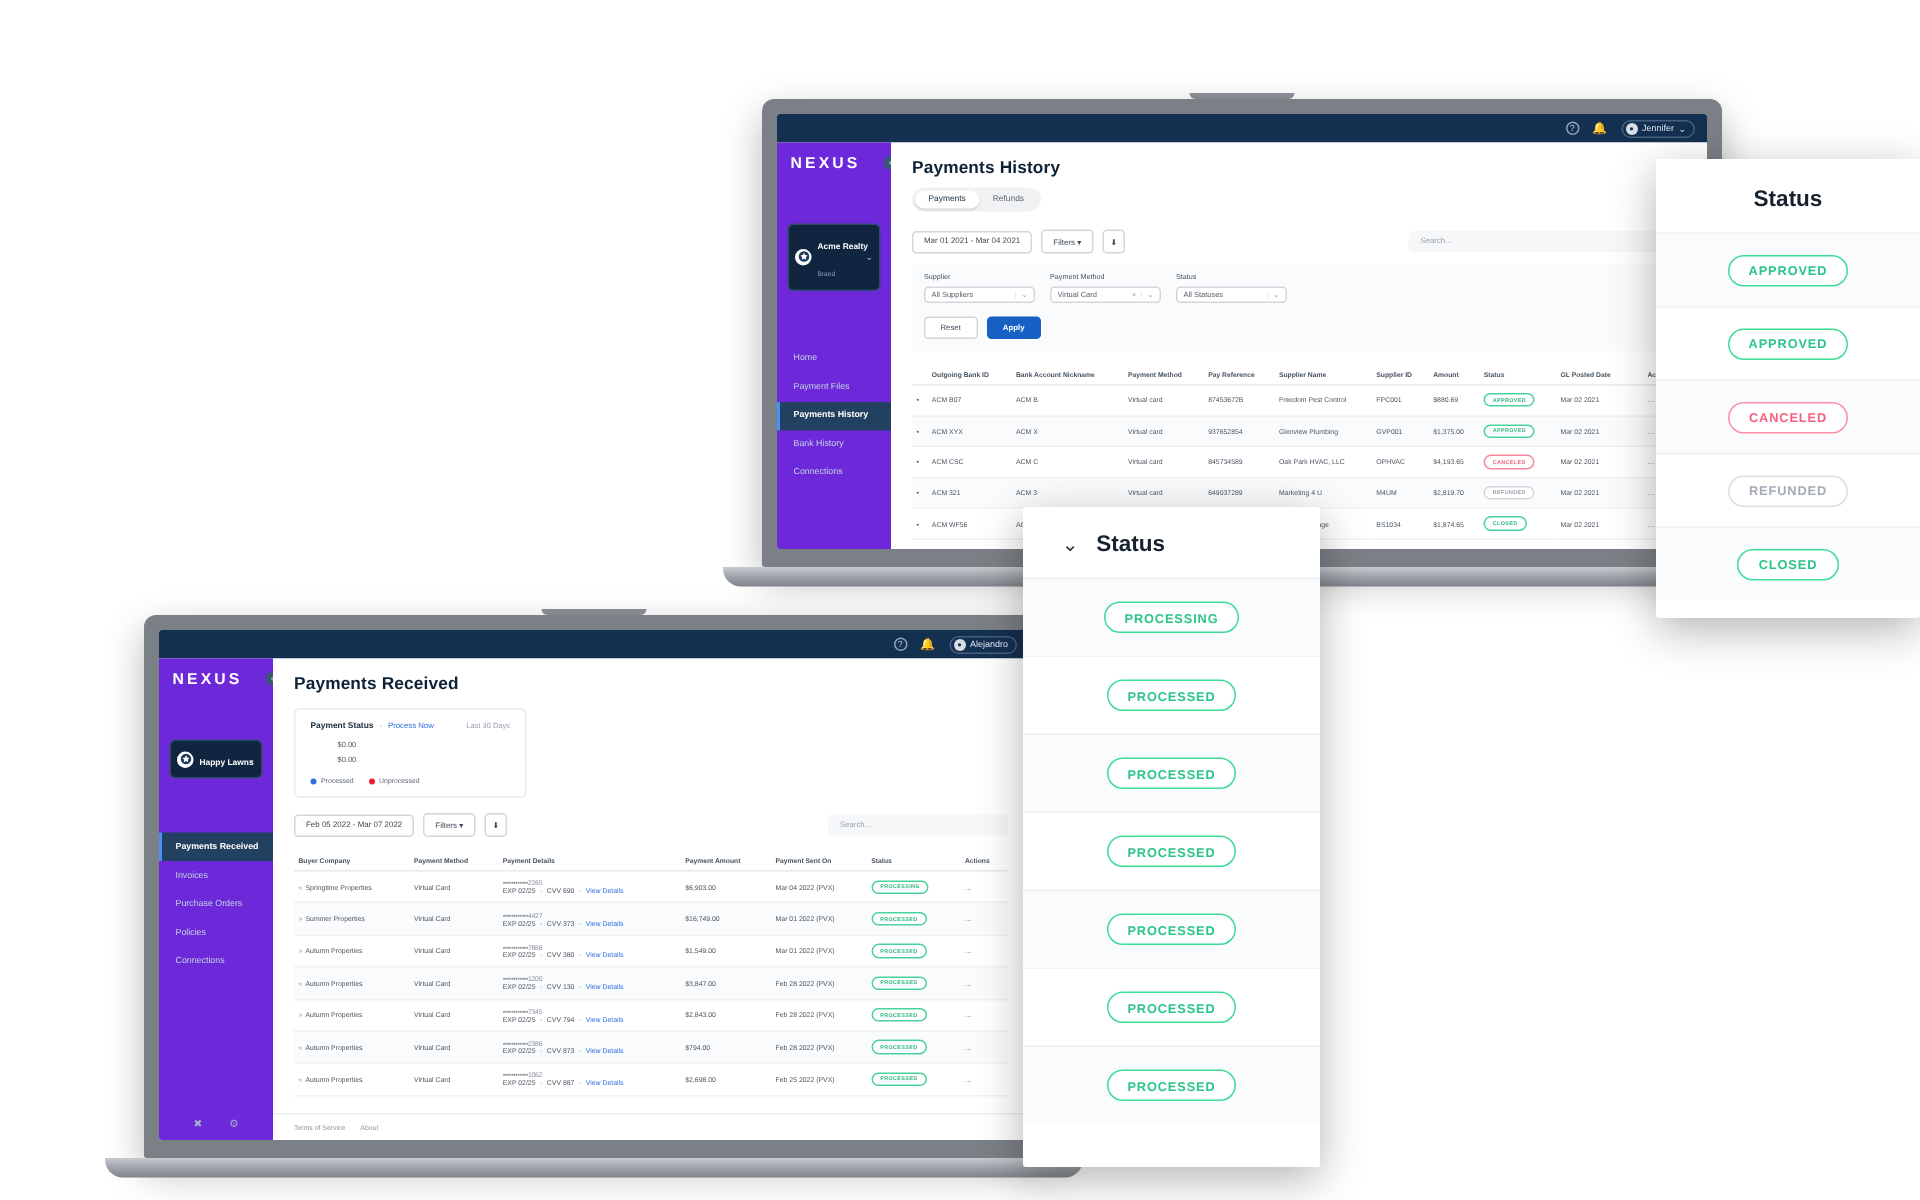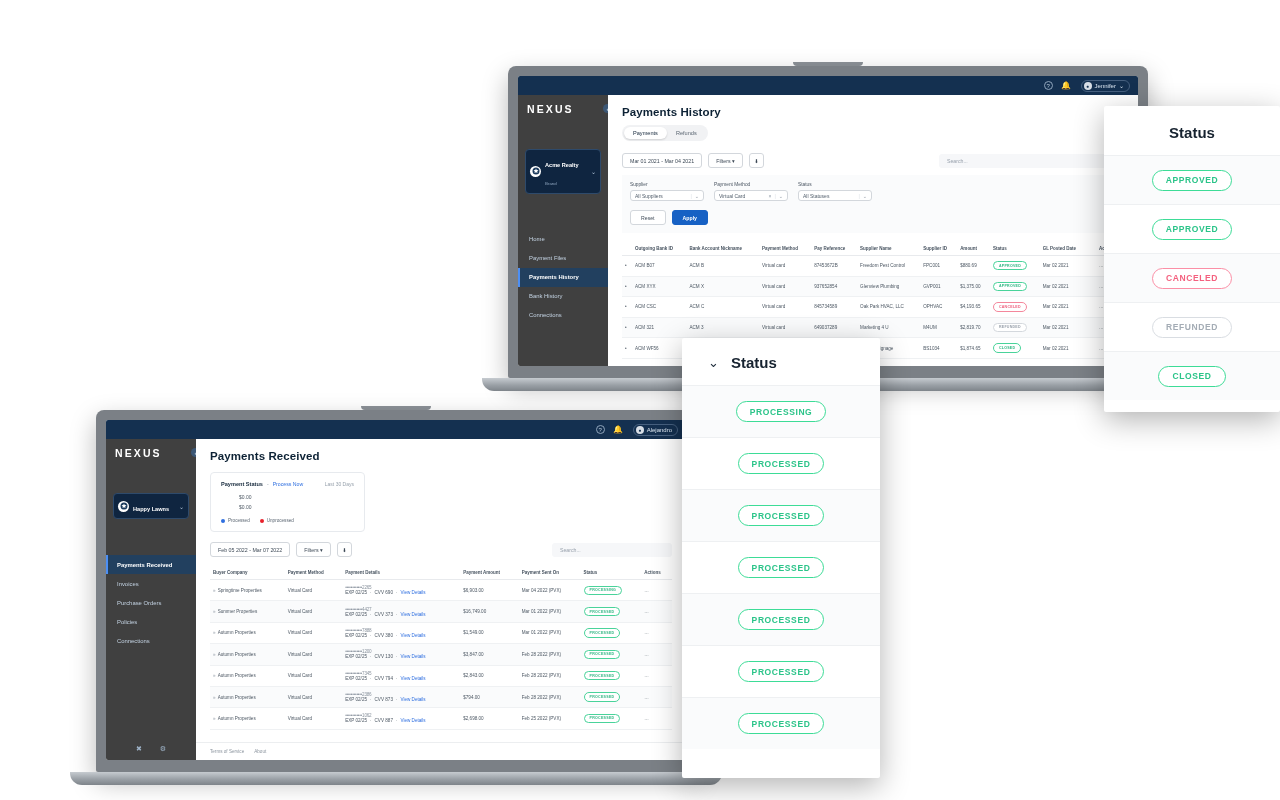--- a/index.html
+++ b/index.html
@@ -51,21 +51,21 @@
     color: #dbe6f1; font-size: 6px;
   }
   .topbar .user .av {
     width: 8px; height: 8px; border-radius: 50%;
     background: #d7dee6; color:#143050; font-size:5px;
     display:flex;align-items:center;justify-content:center;
   }
   .body-row { display: flex; flex: 1 1 auto; min-height: 0; }
 
   .sidebar {
-    width: 90px; background: #404040; color: #cfdbe7;
+    width: 76px; background: #6d28d9; color: #cfdbe7;
     display: flex; flex-direction: column; flex: 0 0 auto; position: relative; gap: 27px;
   }
   .logo {
     font-size: 10.5px; letter-spacing: 2.1px; font-weight: 700;
     color: #fff; padding: 8px 0 7px 9px; display: flex; align-items: center;
   }
   .collapse {
     position: absolute; top: 9px; right: -4px; width: 9px; height: 9px;
     border-radius: 50%; background: #3c5775; color: #cfe0f0; font-size: 6px;
     display: flex; align-items: center; justify-content: center;

